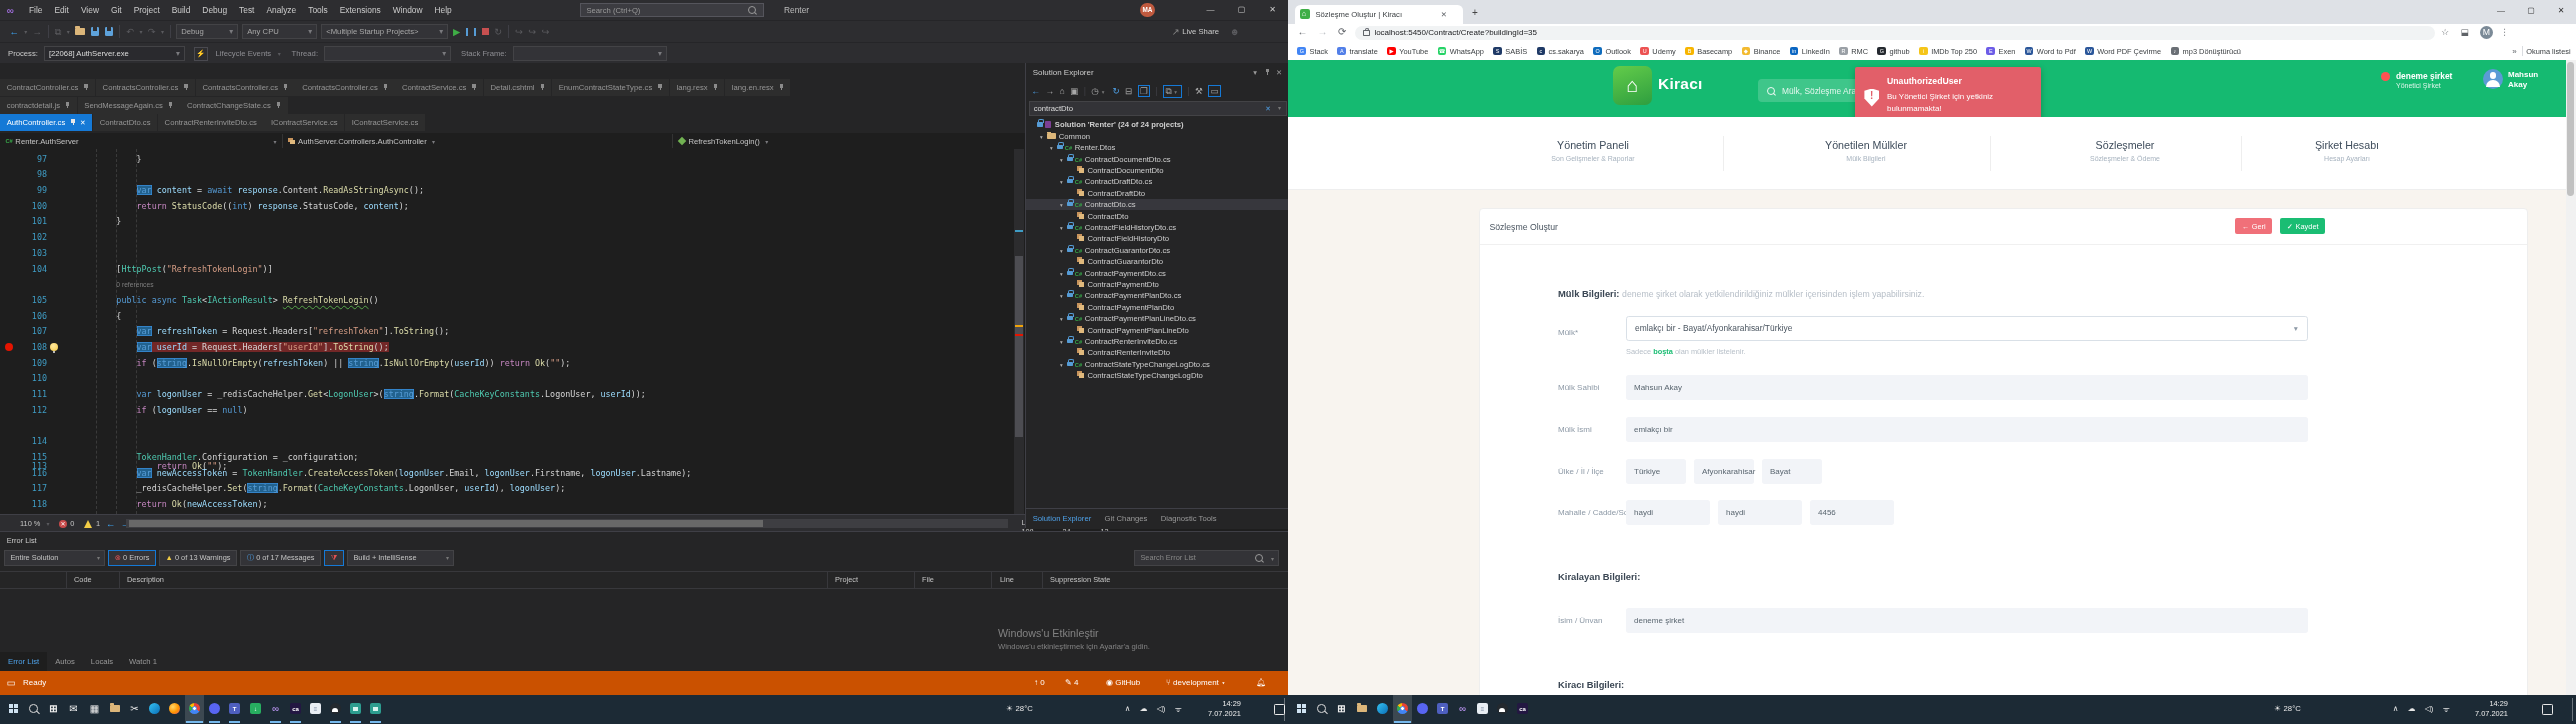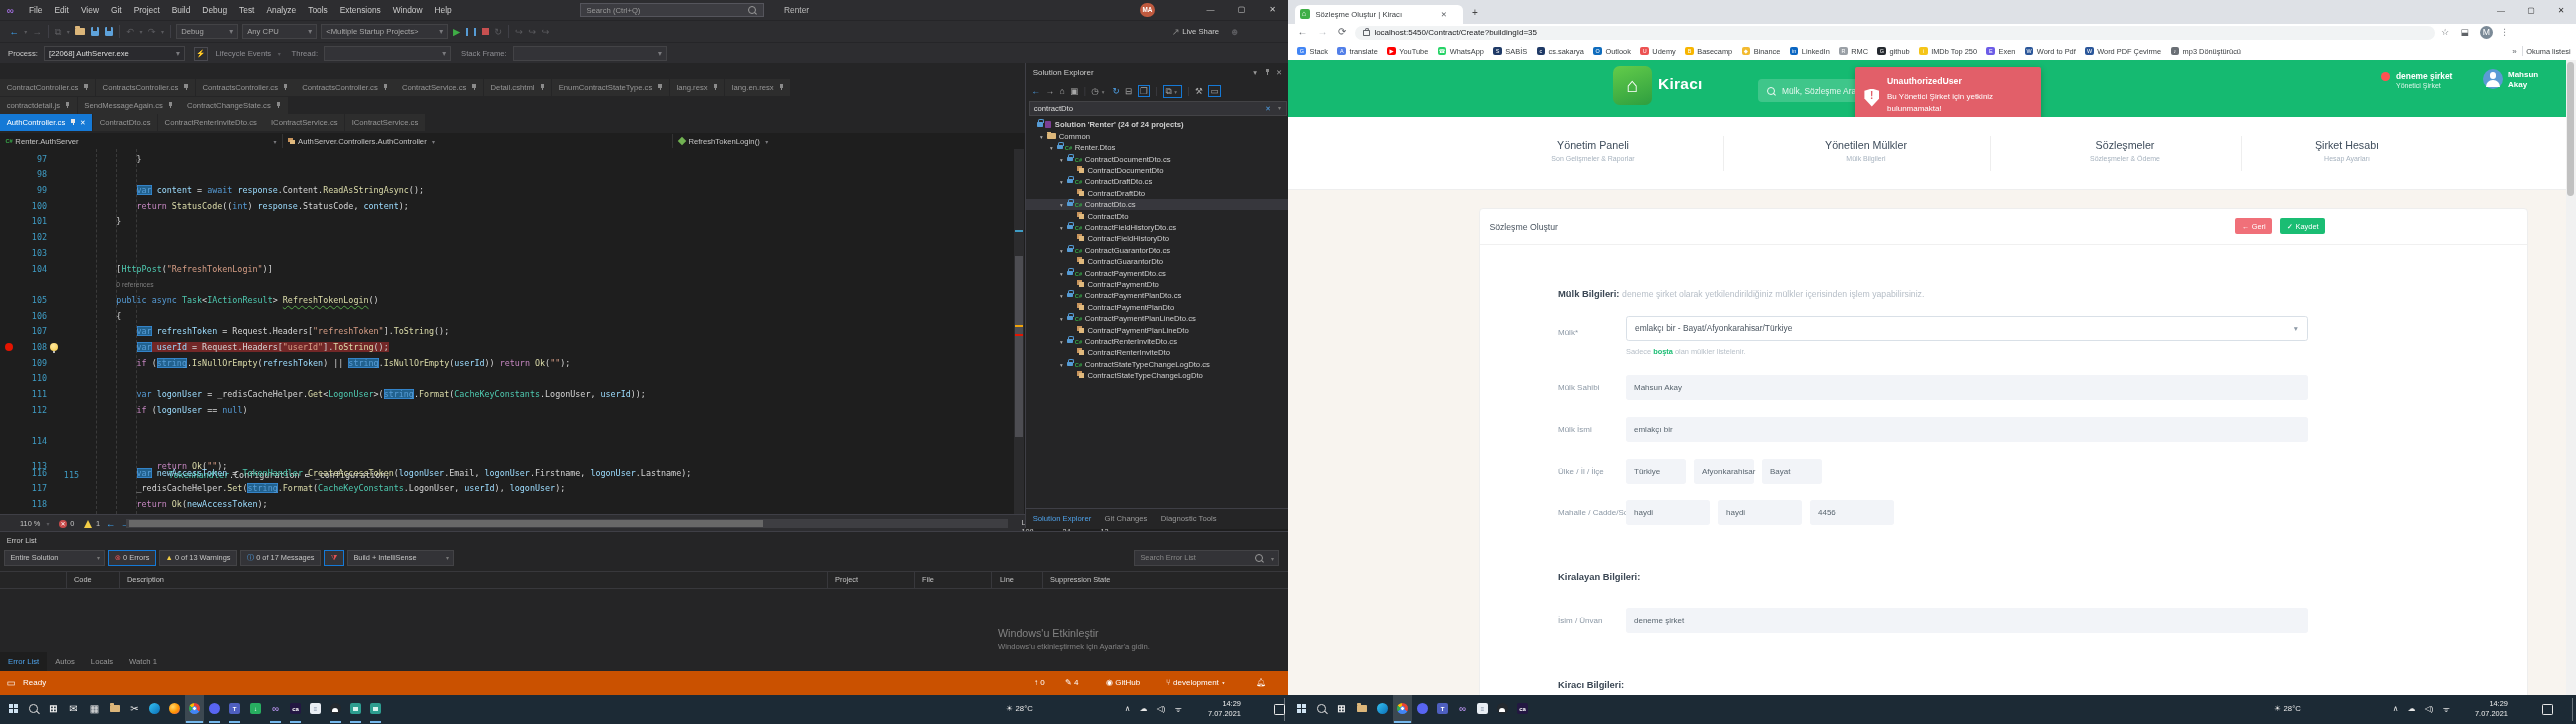--- a/index.html
+++ b/index.html
@@ -396,21 +396,21 @@
         <div class="codeline" style="top: 144px;"><span class="lnum">105</span><span class="codebody"><span class="c-p">        </span><span class="c-k">public</span><span class="c-p"> </span><span class="c-k">async</span><span class="c-p"> </span><span class="c-t">Task</span><span class="c-p">&lt;</span><span class="c-t">IActionResult</span><span class="c-p">&gt; </span><span class="c-m sq">RefreshTokenLogin</span><span class="c-p">()</span></span></div>
         <div class="codeline" style="top: 160px;"><span class="lnum">106</span><span class="codebody"><span class="c-p">        </span><span class="c-p">{</span></span></div>
         <div class="codeline" style="top: 175px;"><span class="lnum">107</span><span class="codebody"><span class="c-p">            </span><span class="c-k hl">var</span><span class="c-p"> </span><span class="c-v">refreshToken</span><span class="c-p"> = Request.Headers[</span><span class="c-s">"refreshToken"</span><span class="c-p">].</span><span class="c-m">ToString</span><span class="c-p">();</span></span></div>
         <div class="codeline" style="top: 191px;"><span class="bp-dot" style="top: 3.4px;"></span><span class="lnum">108</span><span class="bulb" style="top: 3.4px;"></span><span class="codebody"><span class="c-p">            </span><span class="redline"><span class="c-k hl">var</span><span class="c-p"> </span><span class="c-v">userId</span><span class="c-p"> = Request.Headers[</span><span class="c-s">"userId"</span><span class="c-p">].</span><span class="c-m">ToString</span><span class="c-p">();</span></span></span></div>
         <div class="codeline" style="top: 207px;"><span class="lnum">109</span><span class="codebody"><span class="c-p">            </span><span class="c-f">if</span><span class="c-p"> (</span><span class="c-k hl">string</span><span class="c-p">.</span><span class="c-m">IsNullOrEmpty</span><span class="c-p">(</span><span class="c-v">refreshToken</span><span class="c-p">) || </span><span class="c-k hl">string</span><span class="c-p">.</span><span class="c-m">IsNullOrEmpty</span><span class="c-p">(</span><span class="c-v">userId</span><span class="c-p">)) </span><span class="c-f">return</span><span class="c-p"> </span><span class="c-m">Ok</span><span class="c-p">(</span><span class="c-s">""</span><span class="c-p">);</span></span></div>
         <div class="codeline" style="top: 222px;"><span class="lnum">110</span><span class="codebody"></span></div>
         <div class="codeline" style="top: 238px;"><span class="lnum">111</span><span class="codebody"><span class="c-p">            </span><span class="c-k">var</span><span class="c-p"> </span><span class="c-v">logonUser</span><span class="c-p"> = _redisCacheHelper.</span><span class="c-m">Get</span><span class="c-p">&lt;</span><span class="c-t">LogonUser</span><span class="c-p">&gt;(</span><span class="c-k hl">string</span><span class="c-p">.</span><span class="c-m">Format</span><span class="c-p">(</span><span class="c-t">CacheKeyConstants</span><span class="c-p">.LogonUser, </span><span class="c-v">userId</span><span class="c-p">));</span></span></div>
         <div class="codeline" style="top: 254px;"><span class="lnum">112</span><span class="codebody"><span class="c-p">            </span><span class="c-f">if</span><span class="c-p"> (</span><span class="c-v">logonUser</span><span class="c-p"> == </span><span class="c-k">null</span><span class="c-p">)</span></span></div>
         <div class="codeline" style="top: 270px; margin-top: 40px;"><span class="lnum">113</span><span class="codebody"><span class="c-p">                </span><span class="c-f">return</span><span class="c-p"> </span><span class="c-m">Ok</span><span class="c-p">(</span><span class="c-s">""</span><span class="c-p">);</span></span></div>
         <div class="codeline" style="top: 285px;"><span class="lnum">114</span><span class="codebody"></span></div>
-        <div class="codeline" style="top: 319px; margin-left: 32px;"><span class="lnum">115</span><span class="codebody"><span class="c-p">            </span><span class="c-t">TokenHandler</span><span class="c-p">.Configuration = _configuration;</span></span></div>
+        <div class="codeline" style="top: 301px;"><span class="lnum">115</span><span class="codebody"><span class="c-p">            </span><span class="c-t">TokenHandler</span><span class="c-p">.Configuration = _configuration;</span></span></div>
         <div class="codeline" style="top: 317px;"><span class="lnum">116</span><span class="codebody"><span class="c-p">            </span><span class="c-k hl">var</span><span class="c-p"> </span><span class="c-v">newAccessToken</span><span class="c-p"> = </span><span class="c-t">TokenHandler</span><span class="c-p">.</span><span class="c-m">CreateAccessToken</span><span class="c-p">(</span><span class="c-v">logonUser</span><span class="c-p">.Email, </span><span class="c-v">logonUser</span><span class="c-p">.Firstname, </span><span class="c-v">logonUser</span><span class="c-p">.Lastname);</span></span></div>
         <div class="codeline" style="top: 332px;"><span class="lnum">117</span><span class="codebody"><span class="c-p">            </span><span class="c-p">_redisCacheHelper.</span><span class="c-m">Set</span><span class="c-p">(</span><span class="c-k hl">string</span><span class="c-p">.</span><span class="c-m">Format</span><span class="c-p">(</span><span class="c-t">CacheKeyConstants</span><span class="c-p">.LogonUser, </span><span class="c-v">userId</span><span class="c-p">), </span><span class="c-v">logonUser</span><span class="c-p">);</span></span></div>
         <div class="codeline" style="top: 348px;"><span class="lnum">118</span><span class="codebody"><span class="c-p">            </span><span class="c-f">return</span><span class="c-p"> </span><span class="c-m">Ok</span><span class="c-p">(</span><span class="c-v">newAccessToken</span><span class="c-p">);</span></span></div>
       </div>
 
     <div class="abs vs-editbar flex">
       <span class="eb-txt" style="margin-left:20px">110 %</span>
       <span class="tb-ic dim" style="font-size:6px">▾</span>
       <span class="eb-err">✕</span>
       <span class="eb-txt">0</span>

